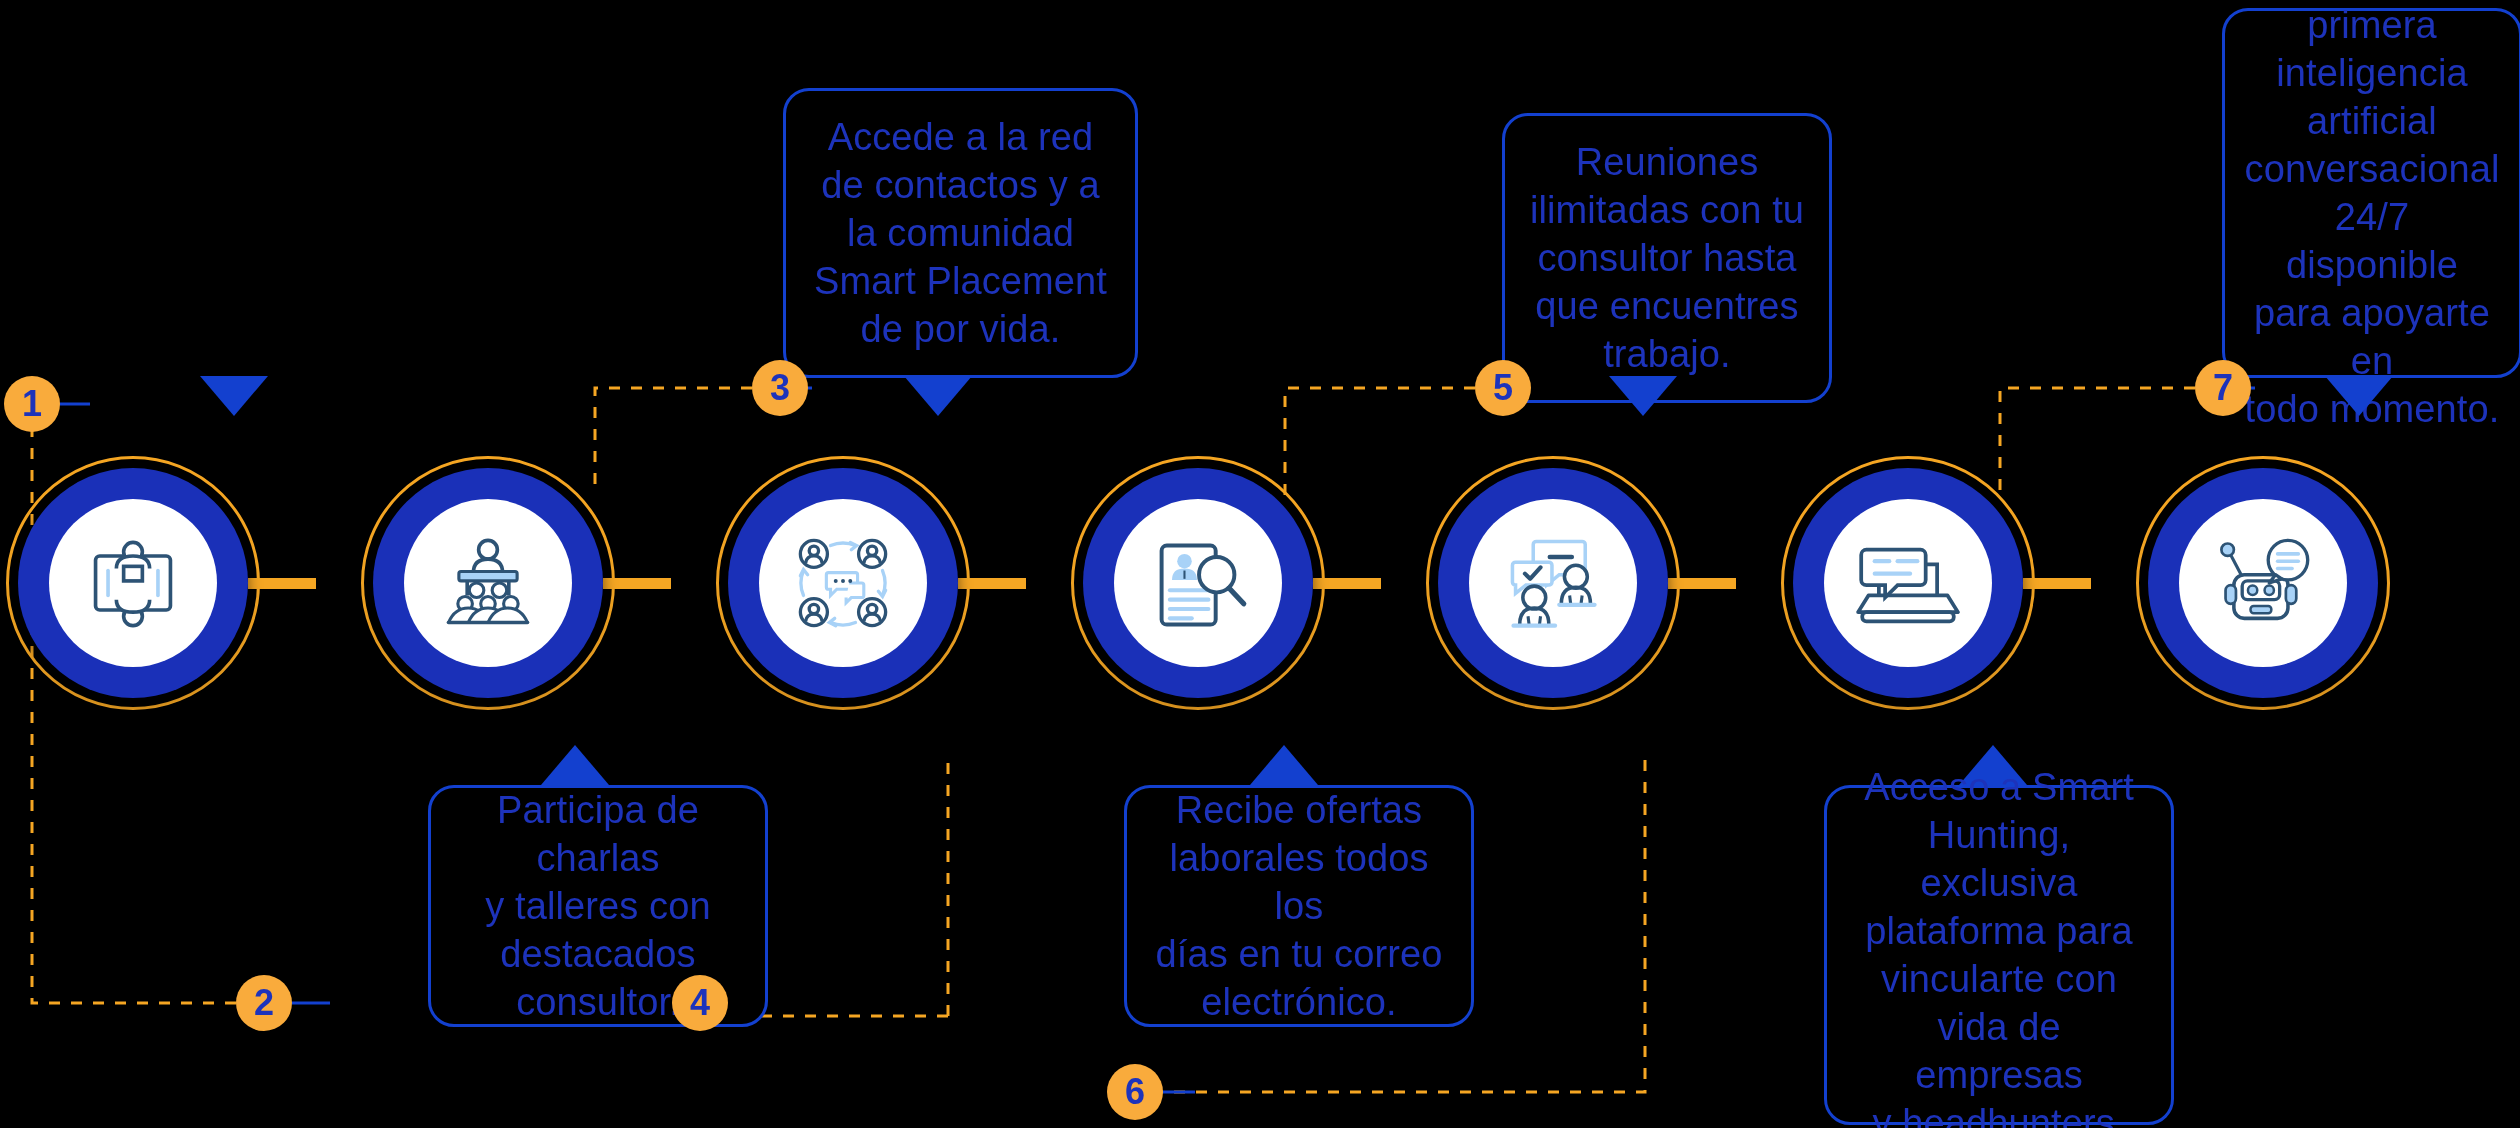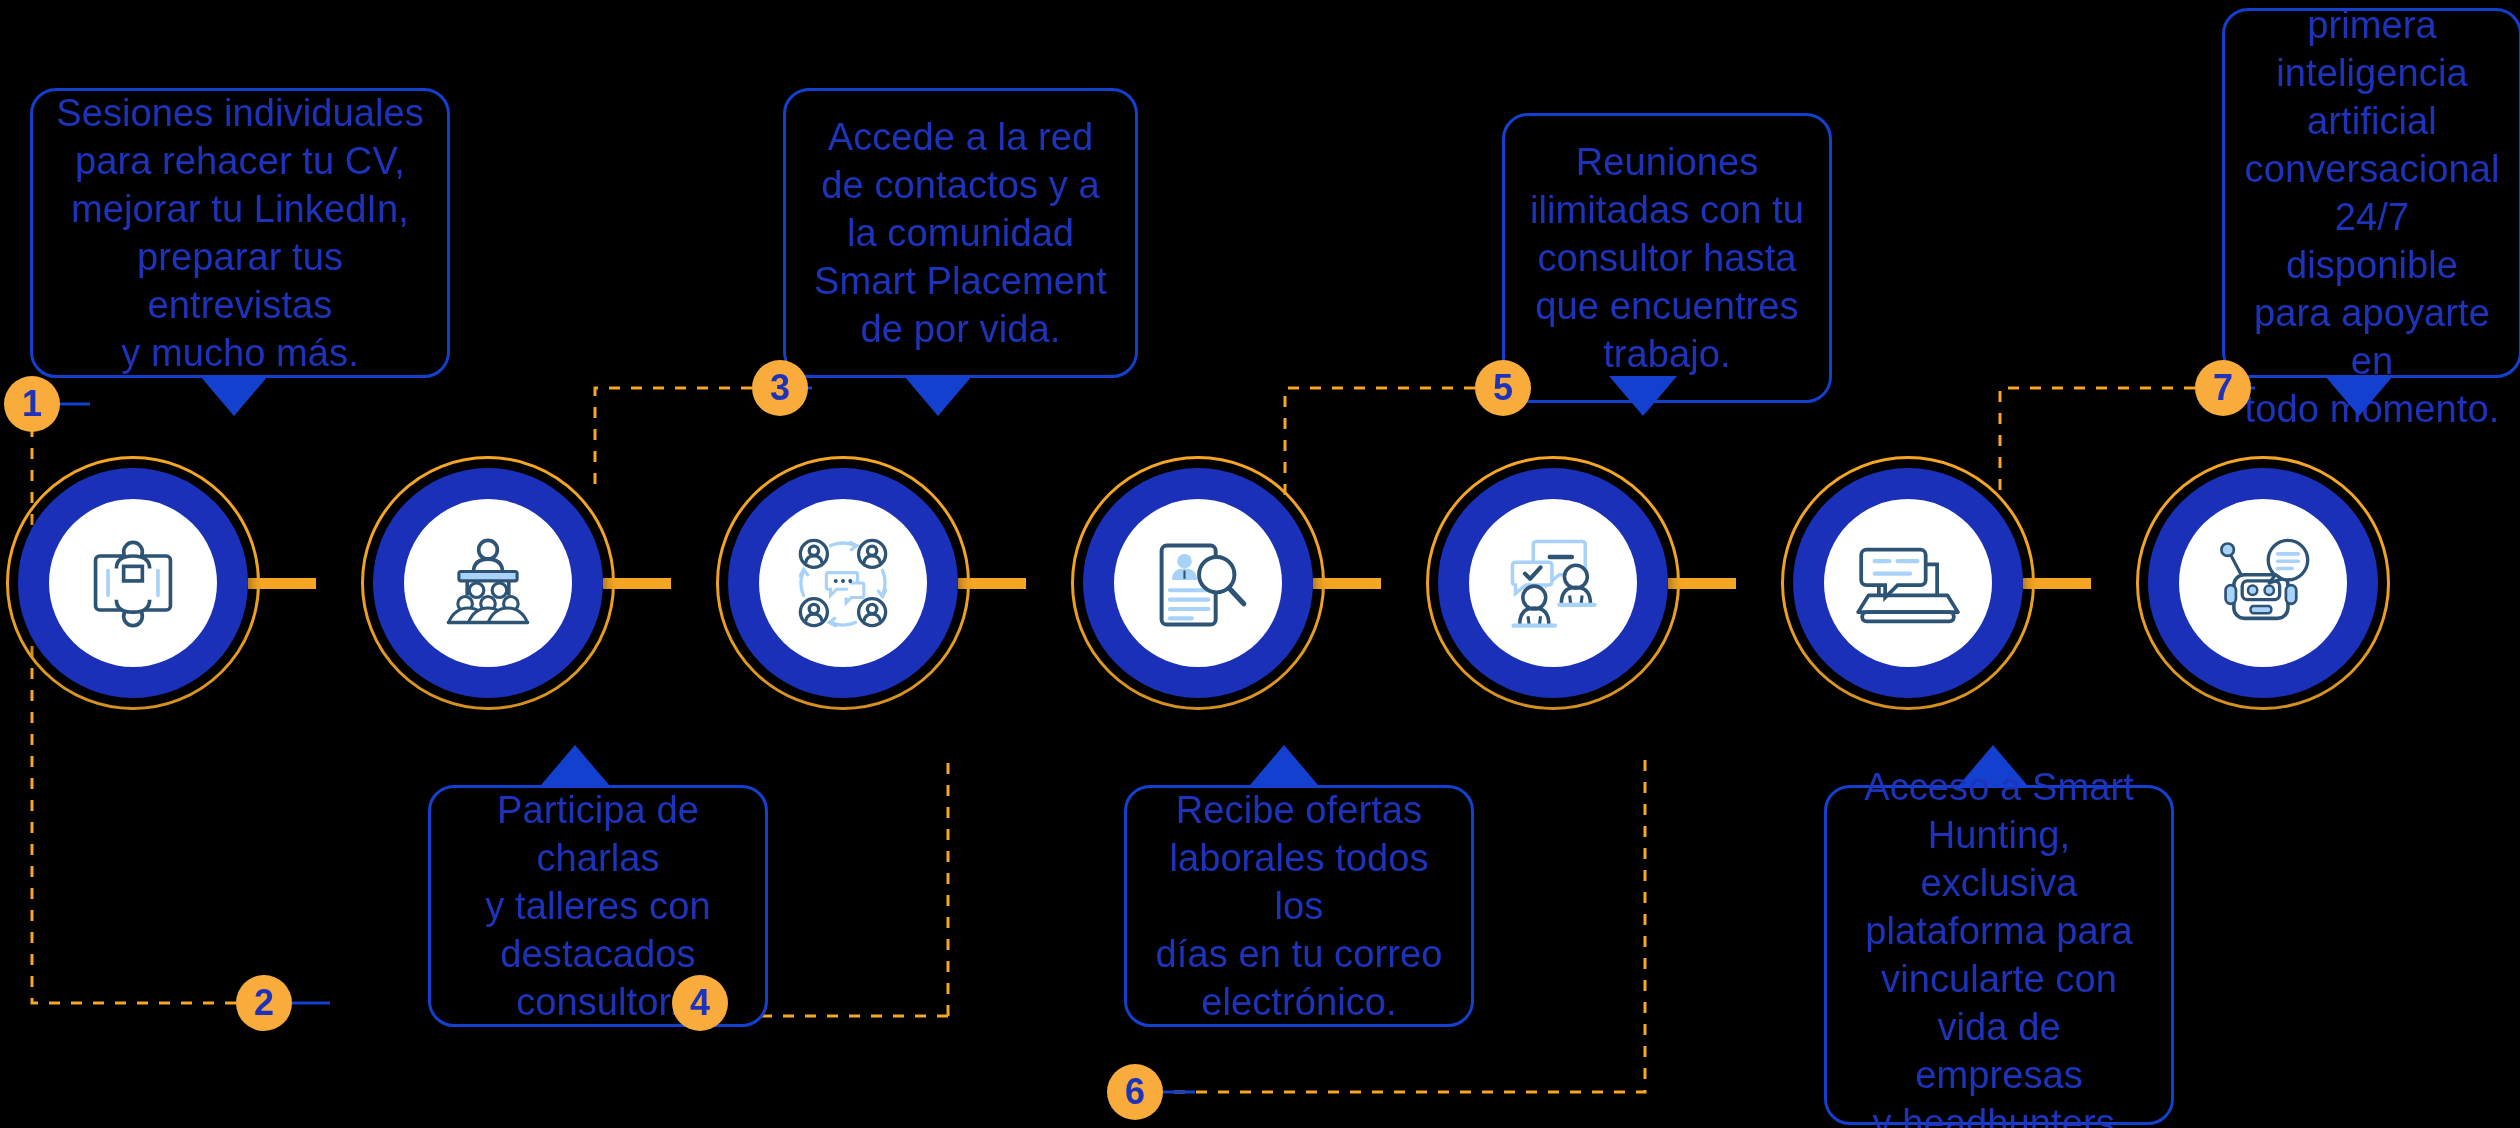--- a/index.html
+++ b/index.html
@@ -111,27 +111,20 @@
     </g>
   </svg>
 
   <div class="bar" style="left:248px;top:578px;width:68px;"></div>
   <div class="bar" style="left:603px;top:578px;width:68px;"></div>
   <div class="bar" style="left:958px;top:578px;width:68px;"></div>
   <div class="bar" style="left:1313px;top:578px;width:68px;"></div>
   <div class="bar" style="left:1668px;top:578px;width:68px;"></div>
   <div class="bar" style="left:2023px;top:578px;width:68px;"></div>
 
-  <div class="bubble" style="left:30px;top:88px;width:420px;height:290px;">
-    <div class="txt">Sesiones individuales
-para rehacer tu CV,
-mejorar tu LinkedIn,
-preparar tus entrevistas
-y mucho más.</div>
-  </div>
   <div class="tail tail-down" style="left:200px;top:376px;"></div>
 
   <div class="bubble" style="left:783px;top:88px;width:355px;height:290px;">
     <div class="txt">Accede a la red
 de contactos y a
 la comunidad
 Smart Placement
 de por vida.</div>
   </div>
   <div class="tail tail-down" style="left:904px;top:376px;"></div>

